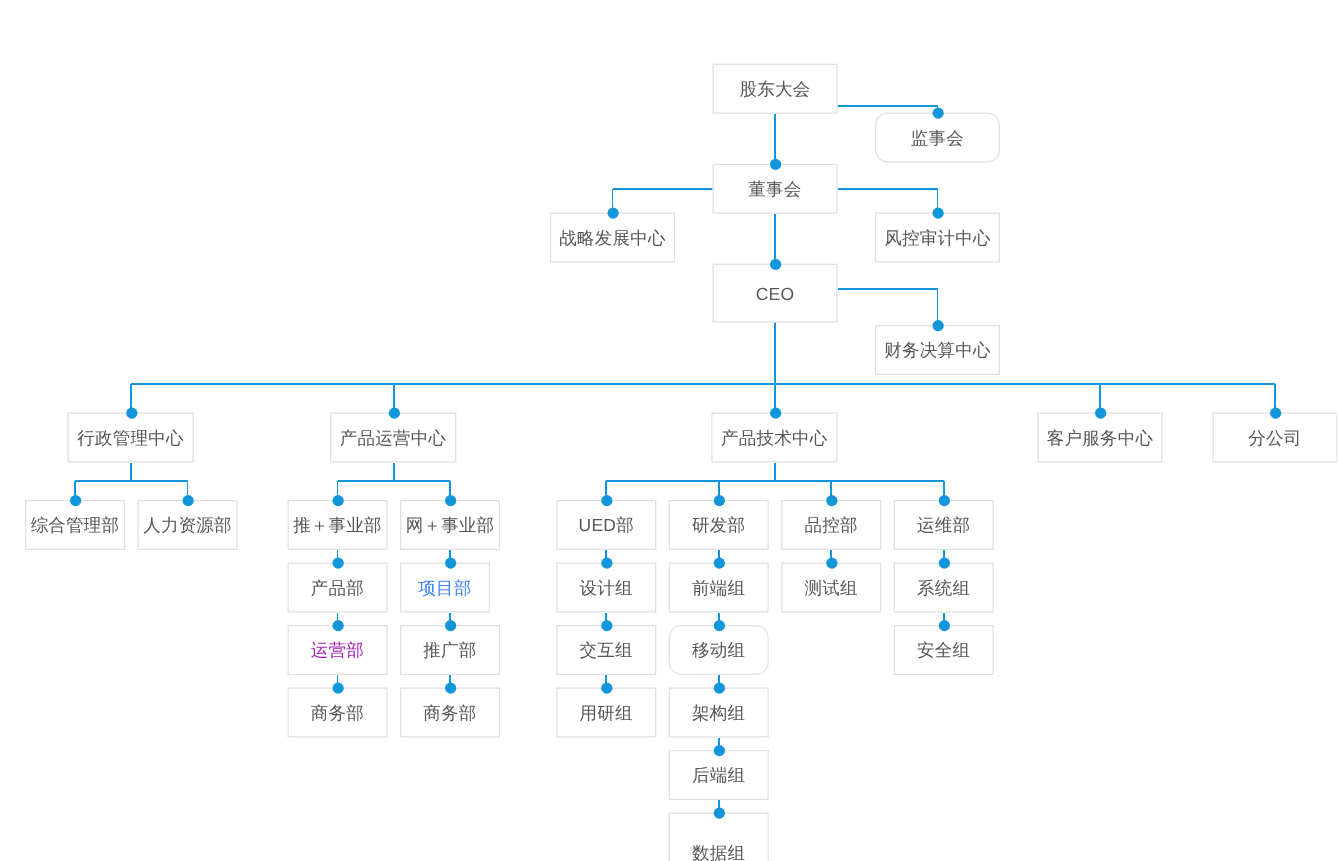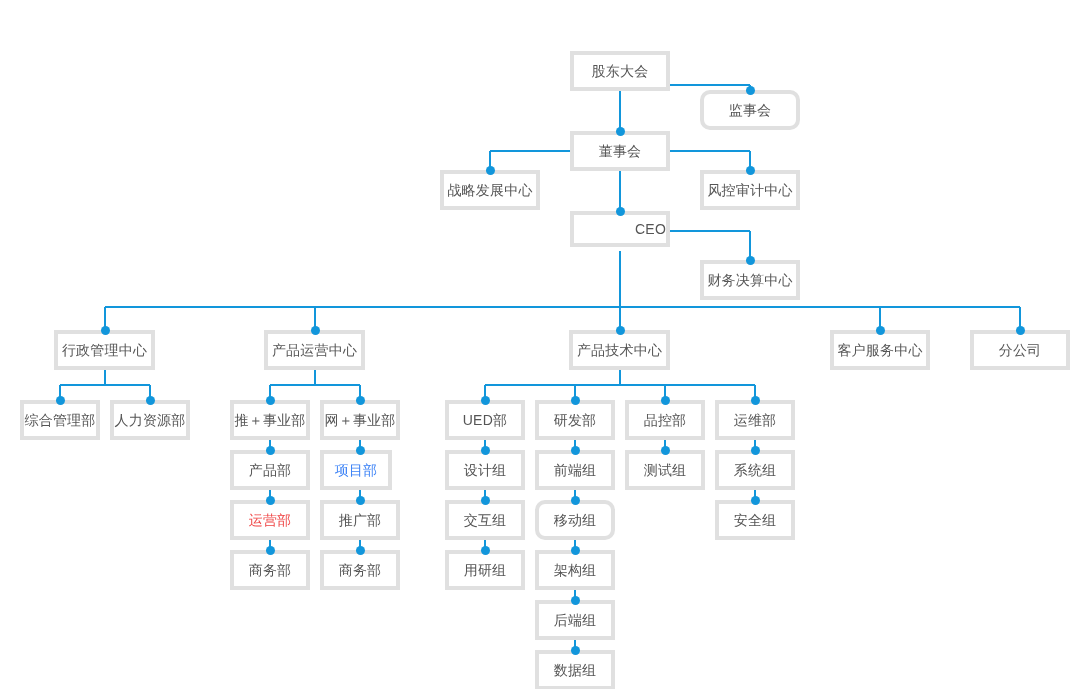--- a/index.html
+++ b/index.html
@@ -23,21 +23,21 @@
     position: absolute;
     left: 0;
     top: 0;
     width: 1070px;
     height: 689px;
     pointer-events: none;
   }
   .node {
     position: absolute;
     box-sizing: border-box;
-    border: 4px solid #f97316;
+    border: 1px solid #f97316;
     background: #ffffff;
     display: flex;
     align-items: center;
     justify-content: center;
     color: #555555;
     font-size: 14px;
     line-height: 1;
     letter-spacing: 0.2px;
     white-space: nowrap;
     user-select: none;
@@ -118,21 +118,21 @@
     </div>
     <div class="node" style="left: 570px; top: 131px; width: 100px; height: 40px; border-color: rgb(224, 224, 224); color: rgb(85, 85, 85);">
       <span class="node-label">董事会</span>
     </div>
     <div class="node" style="left: 440px; top: 170px; width: 100px; height: 40px; border-color: rgb(224, 224, 224); color: rgb(85, 85, 85);">
       <span class="node-label">战略发展中心</span>
     </div>
     <div class="node" style="left: 700px; top: 170px; width: 100px; height: 40px; border-color: rgb(224, 224, 224); color: rgb(85, 85, 85);">
       <span class="node-label">风控审计中心</span>
     </div>
-    <div class="node" style="left: 570px; top: 211px; width: 100px; height: 36px; border-color: rgb(224, 224, 224); color: rgb(85, 85, 85); justify-content: flex-end;">
+    <div class="node" style="left: 570px; top: 211px; width: 100px; height: 47px; border-color: rgb(224, 224, 224); color: rgb(85, 85, 85);">
       <span class="node-label">CEO</span>
     </div>
     <div class="node" style="left: 700px; top: 260px; width: 100px; height: 40px; border-color: rgb(224, 224, 224); color: rgb(85, 85, 85);">
       <span class="node-label">财务决算中心</span>
     </div>
     <div class="node" style="left: 54px; top: 330px; width: 101px; height: 40px; border-color: rgb(224, 224, 224); color: rgb(85, 85, 85);">
       <span class="node-label">行政管理中心</span>
     </div>
     <div class="node" style="left: 264px; top: 330px; width: 101px; height: 40px; border-color: rgb(224, 224, 224); color: rgb(85, 85, 85);">
       <span class="node-label">产品运营中心</span>
@@ -151,21 +151,21 @@
     </div>
     <div class="node" style="left: 110px; top: 400px; width: 80px; height: 40px; border-color: rgb(224, 224, 224); color: rgb(85, 85, 85);">
       <span class="node-label">人力资源部</span>
     </div>
     <div class="node" style="left: 230px; top: 400px; width: 80px; height: 40px; border-color: rgb(224, 224, 224); color: rgb(85, 85, 85);">
       <span class="node-label">推＋事业部</span>
     </div>
     <div class="node" style="left: 230px; top: 450px; width: 80px; height: 40px; border-color: rgb(224, 224, 224); color: rgb(85, 85, 85);">
       <span class="node-label">产品部</span>
     </div>
-    <div class="node" style="left: 230px; top: 500px; width: 80px; height: 40px; border-color: rgb(224, 224, 224); color: #ef4444;">
+    <div class="node" style="left: 230px; top: 500px; width: 80px; height: 40px; border-color: rgb(224, 224, 224); color: #a21caf;">
       <span class="node-label">运营部</span>
     </div>
     <div class="node" style="left: 230px; top: 550px; width: 80px; height: 40px; border-color: rgb(224, 224, 224); color: rgb(85, 85, 85);">
       <span class="node-label">商务部</span>
     </div>
     <div class="node" style="left: 320px; top: 400px; width: 80px; height: 40px; border-color: rgb(224, 224, 224); color: rgb(85, 85, 85);">
       <span class="node-label">网＋事业部</span>
     </div>
     <div class="node" style="left: 320px; top: 450px; width: 72px; height: 40px; border-color: rgb(224, 224, 224); color: #3b82f6;">
       <span class="node-label">项目部</span>
@@ -196,21 +196,21 @@
     </div>
     <div class="node" style="left: 535px; top: 500px; width: 80px; height: 40px; border-color: rgb(224, 224, 224); color: rgb(85, 85, 85); border-radius: 10px;">
       <span class="node-label">移动组</span>
     </div>
     <div class="node" style="left: 535px; top: 550px; width: 80px; height: 40px; border-color: rgb(224, 224, 224); color: rgb(85, 85, 85); text-align: right;">
       <span class="node-label">架构组</span>
     </div>
     <div class="node" style="left: 535px; top: 600px; width: 80px; height: 40px; border-color: rgb(224, 224, 224); color: rgb(85, 85, 85);">
       <span class="node-label">后端组</span>
     </div>
-    <div class="node" style="left: 535px; top: 650px; width: 80px; height: 40px; border-color: rgb(224, 224, 224); color: rgb(85, 85, 85);">
+    <div class="node" style="left: 535px; top: 650px; width: 80px; height: 40px; border-color: rgb(224, 224, 224); color: rgb(85, 85, 85); align-items: flex-end;">
       <span class="node-label">数据组</span>
     </div>
     <div class="node" style="left: 625px; top: 400px; width: 80px; height: 40px; border-color: rgb(224, 224, 224); color: rgb(85, 85, 85);">
       <span class="node-label">品控部</span>
     </div>
     <div class="node" style="left: 625px; top: 450px; width: 80px; height: 40px; border-color: rgb(224, 224, 224); color: rgb(85, 85, 85);">
       <span class="node-label">测试组</span>
     </div>
     <div class="node" style="left: 715px; top: 400px; width: 80px; height: 40px; border-color: rgb(224, 224, 224); color: rgb(85, 85, 85);">
       <span class="node-label">运维部</span>

